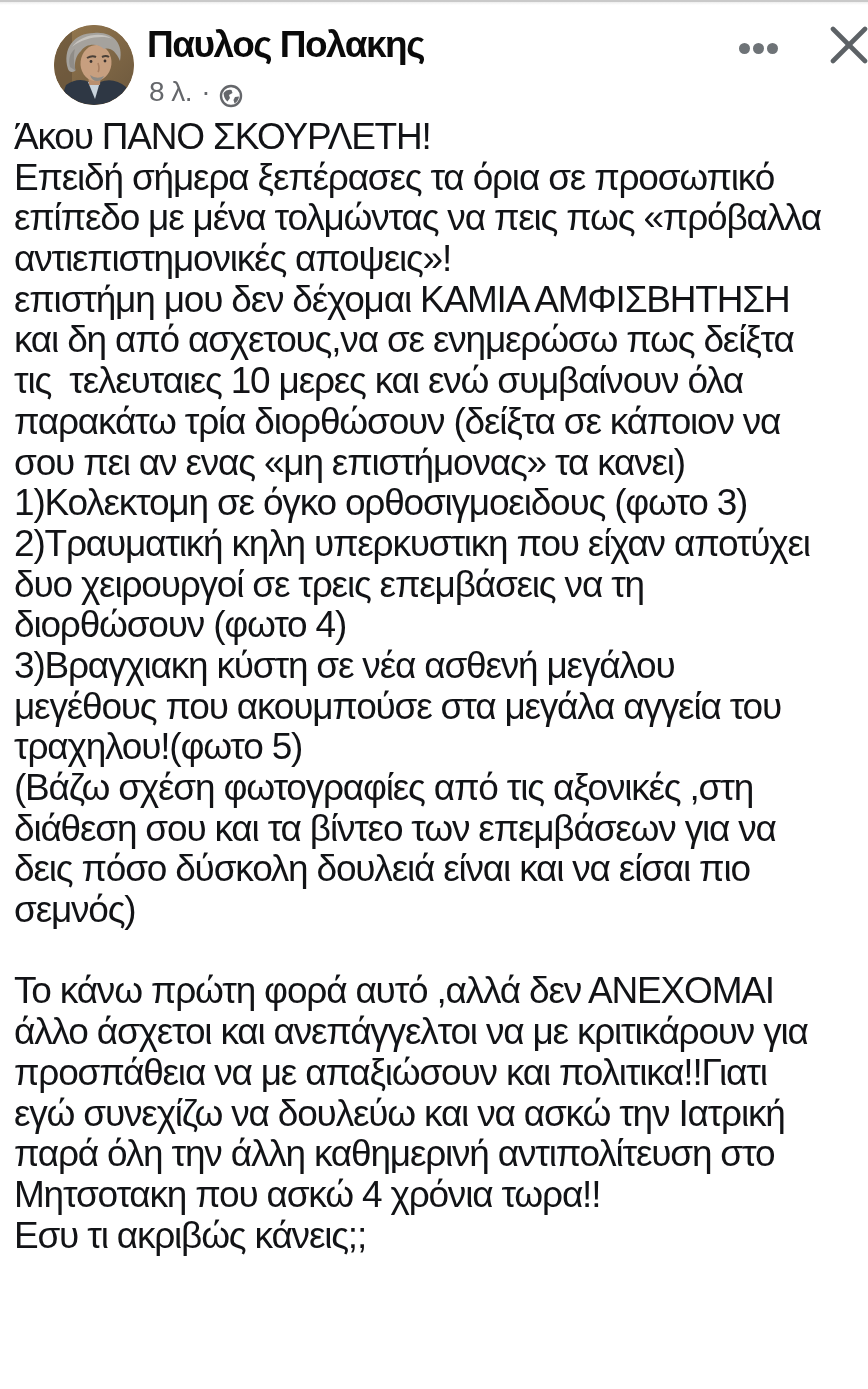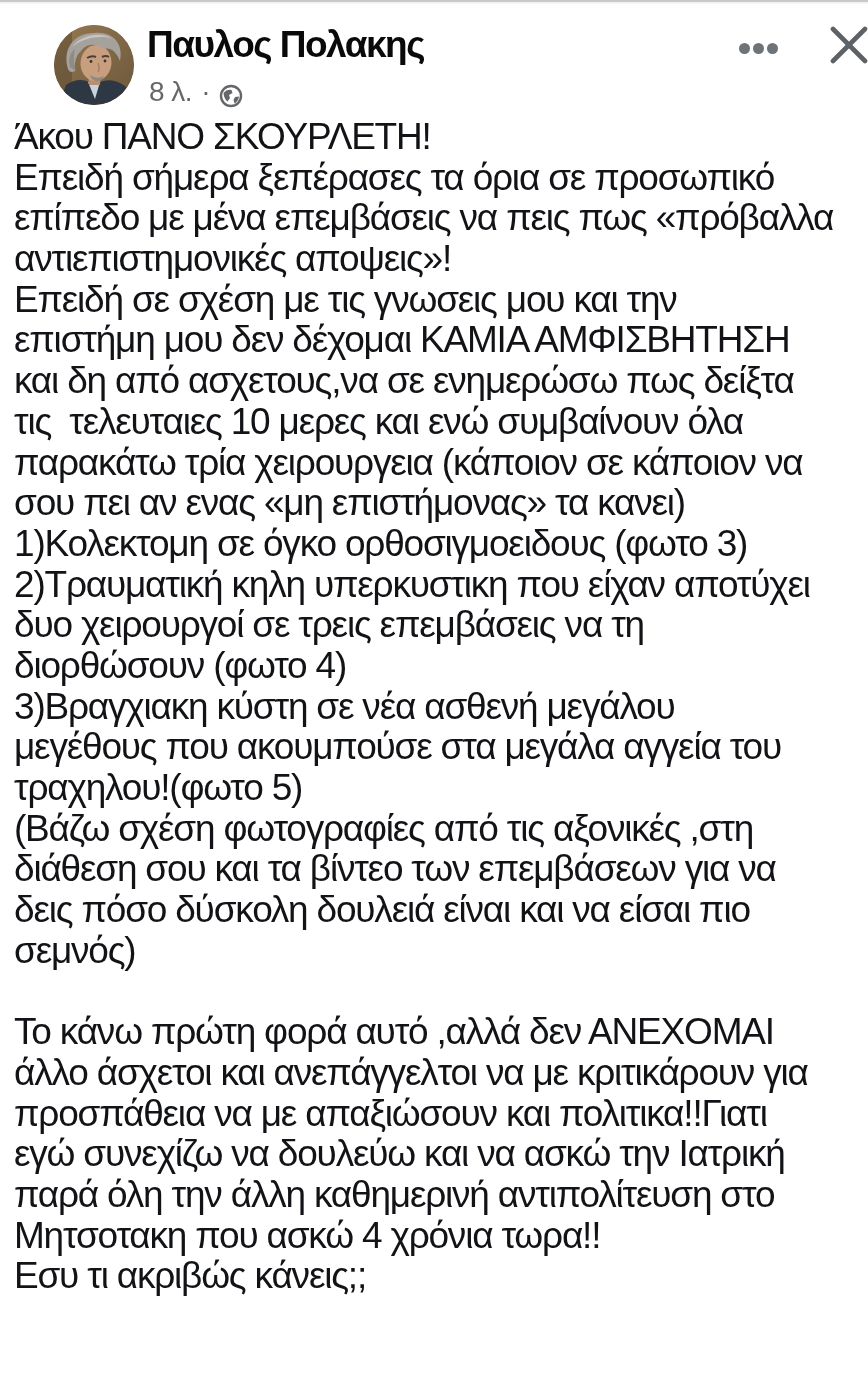--- a/index.html
+++ b/index.html
@@ -124,27 +124,26 @@
     <svg width="44" height="40" viewBox="0 0 44 40">
       <line x1="6" y1="4" x2="38" y2="36" stroke="#5d6266" stroke-width="4.6" stroke-linecap="round"></line>
       <line x1="38" y1="4" x2="6" y2="36" stroke="#5d6266" stroke-width="4.6" stroke-linecap="round"></line>
     </svg>
   </button>
 </div>
 
 <div class="post-text">
   <div class="post-line">Άκου ΠΑΝΟ ΣΚΟΥΡΛΕΤΗ!</div>
   <div class="post-line">Επειδή σήμερα ξεπέρασες τα όρια σε προσωπικό</div>
-  <div class="post-line">επίπεδο με μένα επεμβάσεις να πεις πως «πρόβαλλα</div>
+  <div class="post-line">επίπεδο με μένα τολμώντας να πεις πως «πρόβαλλα</div>
   <div class="post-line">αντιεπιστημονικές αποψεις»!</div>
-  <div class="post-line">Επειδή σε σχέση με τις γνωσεις μου και την</div>
   <div class="post-line">επιστήμη μου δεν δέχομαι ΚΑΜΙΑ ΑΜΦΙΣΒΗΤΗΣΗ</div>
   <div class="post-line">και δη από ασχετους,να σε ενημερώσω πως δείξτα</div>
   <div class="post-line">τις  τελευταιες 10 μερες και ενώ συμβαίνουν όλα</div>
-  <div class="post-line">παρακάτω τρία χειρουργεια (κάποιον σε κάποιον να</div>
+  <div class="post-line">παρακάτω τρία διορθώσουν (δείξτα σε κάποιον να</div>
   <div class="post-line">σου πει αν ενας «μη επιστήμονας» τα κανει)</div>
   <div class="post-line">1)Κολεκτομη σε όγκο ορθοσιγμοειδους (φωτο 3)</div>
   <div class="post-line">2)Τραυματική κηλη υπερκυστικη που είχαν αποτύχει</div>
   <div class="post-line">δυο χειρουργοί σε τρεις επεμβάσεις να τη</div>
   <div class="post-line">διορθώσουν (φωτο 4)</div>
   <div class="post-line">3)Βραγχιακη κύστη σε νέα ασθενή μεγάλου</div>
   <div class="post-line">μεγέθους που ακουμπούσε στα μεγάλα αγγεία του</div>
   <div class="post-line">τραχηλου!(φωτο 5)</div>
   <div class="post-line">(Βάζω σχέση φωτογραφίες από τις αξονικές ,στη</div>
   <div class="post-line">διάθεση σου και τα βίντεο των επεμβάσεων για να</div>

